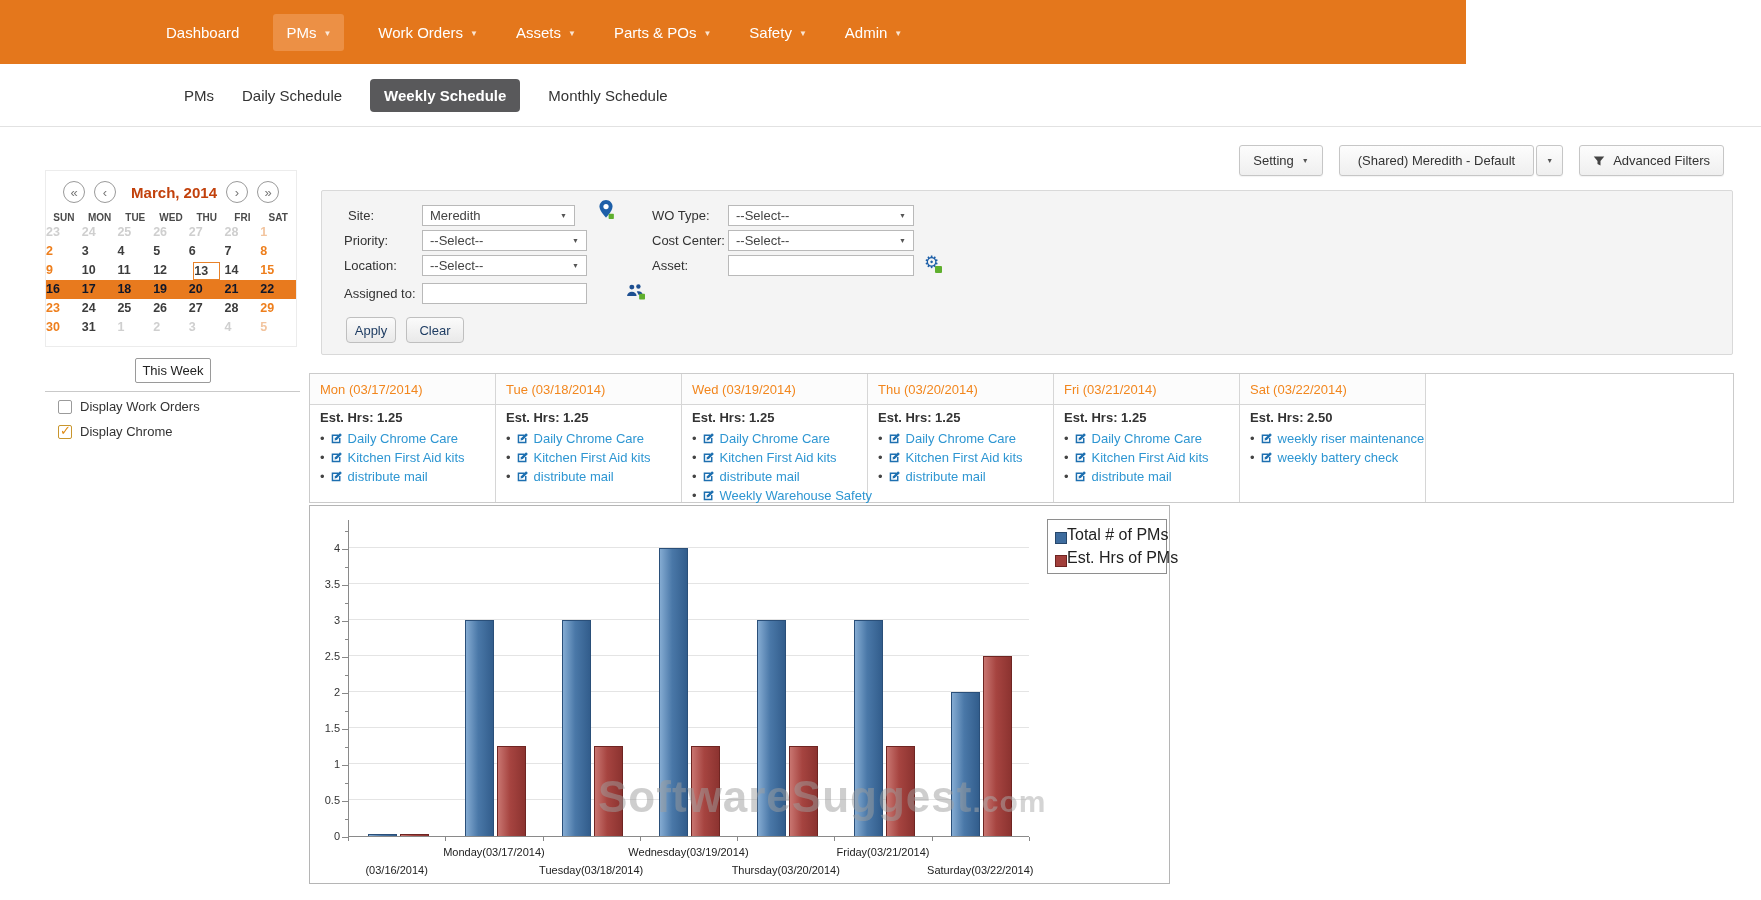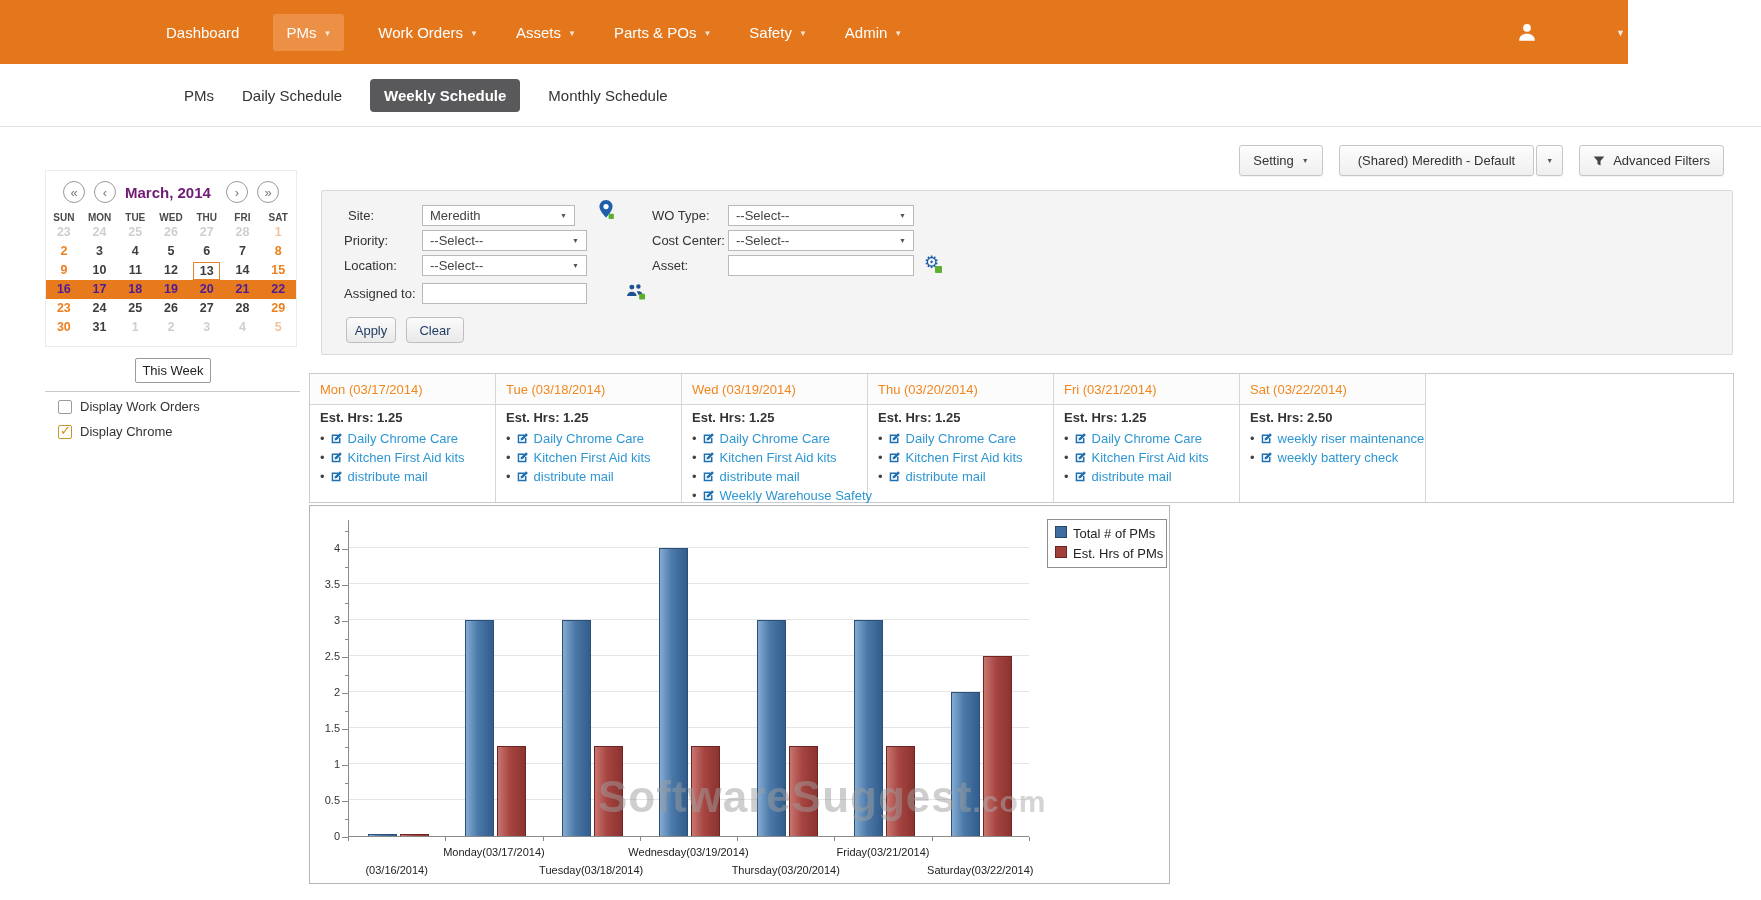--- a/index.html
+++ b/index.html
@@ -1,20 +1,20 @@
 <!DOCTYPE html>
 <html><head>
 <meta charset="utf-8">
 <style>
   *{box-sizing:border-box;margin:0;padding:0}
   html,body{width:1761px;height:900px}
   body{position:relative;overflow:hidden;background:#fff;font-family:"Liberation Sans","DejaVu Sans",sans-serif;-webkit-font-smoothing:antialiased}
 
   
-  .topnav{position:absolute;left:0;top:0;width:1628px;height:64px;background:#E4771C}
+  .topnav{position:absolute;left:0;top:0;width:1466px;height:64px;background:#E4771C}
   .nav-menu{display:flex;align-items:center;height:100%;padding-left:162px;gap:30px}
   .nav-item{display:flex;align-items:center;gap:7px;color:#fff;font-size:15px;cursor:pointer;padding:10px 4px;border-radius:3px;white-space:nowrap}
   .nav-item.active{background:#EC9045;padding:10px 13px}
   .nav-caret{font-size:8px;color:rgba(255,255,255,.8);margin-top:2px}
   .user-icon{position:absolute;left:1516px;top:21px;cursor:pointer}
   .topnav-caret{position:absolute;left:1616px;top:28px;font-size:9px;color:rgba(255,255,255,.85);cursor:pointer}
   .help{position:absolute;left:1700px;top:20px;color:#fff;font-size:20px;font-weight:bold;cursor:pointer}
 
   
   .subnav{position:absolute;left:0;top:64px;width:1761px;height:63px;background:#fff;border-bottom:1px solid #e2e2e2;display:flex;align-items:center;padding-left:184px;gap:28px}
@@ -25,25 +25,25 @@
   .toolbar{position:absolute;top:145px;right:37px;display:flex;gap:16px;height:31px}
   .btn{display:flex;align-items:center;gap:8px;padding:0 13px;background:linear-gradient(#fdfdfd,#efefef);border:1px solid #c6c6c6;border-radius:3px;font-size:13px;color:#333;cursor:pointer;white-space:nowrap;box-shadow:0 1px 1px rgba(0,0,0,.05)}
   .btn .caret{font-size:7px;color:#555}
   .combo{display:flex;gap:2px}
   .combo .caret-seg{padding:0 9px}
 
   
   .cal-card{position:absolute;left:45px;top:170px;width:252px;background:#fff;border:1px solid #ececec;padding-bottom:9px}
   .cal-nav{display:flex;align-items:center;justify-content:center;gap:9px;margin-top:10px}
   .cal-circle{width:22px;height:22px;border:1px solid #9a9a9a;border-radius:50%;display:flex;align-items:center;justify-content:center;color:#777;font-size:13px;line-height:1;cursor:pointer;background:#fff}
-  .cal-title{color:#701a75;font-size:15px;font-weight:bold;min-width:92px;text-align:left}
+  .cal-title{color:#c2410c;font-size:15px;font-weight:bold;min-width:92px;text-align:right}
   .cal-head{display:grid;grid-template-columns:repeat(7,1fr);margin-top:9px;text-align:center;font-size:10px;font-weight:bold;color:#4a4a4a}
-  .cal-row{display:grid;grid-template-columns:repeat(7,1fr);height:19px;align-items:center;text-align:center;font-size:12.5px;font-weight:bold;color:#3d3d3d}
+  .cal-row{display:grid;grid-template-columns:repeat(7,1fr);height:19px;align-items:center;font-size:12.5px;font-weight:bold;color:#3d3d3d}
   .cal-row.selected{background:#E87A1E}
-  .cal-row.selected .cal-day{color:#4c1d95}
+  .cal-row.selected .cal-day{color:#0f172a}
   .cal-day{line-height:19px;cursor:pointer}
   .cal-day.wk{color:#EE7F1D}
   .cal-day.muted{color:#cfcfcf}
   .cal-day.muted-wk{color:#F2C49E}
   .cal-day.today{justify-self:center;width:27px;height:18px;line-height:16px;border:1px solid #E8822A;background:#fff}
   .this-week{position:absolute;left:135px;top:358px;width:76px;height:25px;border:1px solid #9a9a9a;border-radius:2px;background:#fff;font-size:13px;font-weight:normal;color:#222;display:flex;align-items:center;justify-content:center;cursor:pointer}
   .sidebar-divider{position:absolute;left:45px;top:391px;width:255px;border-top:1px solid #c9c9c9}
   .opt-row{position:absolute;left:58px;display:flex;align-items:center;gap:8px;font-size:13px;color:#333}
   .checkbox{width:14px;height:14px;border:1px solid #9b9b9b;border-radius:2px;background:#fff;position:relative;cursor:pointer;flex:none}
   .checkbox.checked{border-color:#C9962E}
@@ -75,21 +75,21 @@
   .chart-card{position:absolute;left:309px;top:505px;width:861px;height:379px;border:1px solid #b5b5b5;background:#fff}
   .plot{position:absolute;left:38px;top:14px;width:681px;height:317px;border-left:1px solid #8a8a8a;border-bottom:1px solid #8a8a8a}
   .gridline{position:absolute;left:0;width:100%;height:1px;background:#e4e4e4}
   .bar{position:absolute;bottom:0;width:29px}
   .bar.blue{background:linear-gradient(90deg,#84ABD2,#4A78A8 45%,#325D8C);border:1px solid #2A4F79;border-bottom:none}
   .bar.red{background:linear-gradient(90deg,#C87570,#A64440 45%,#8C3330);border:1px solid #6F2522;border-bottom:none}
   .ylab{position:absolute;left:0;width:30px;text-align:right;font-size:11px;color:#333}
   .tick{position:absolute;background:#888}
   .xlab{position:absolute;font-size:11px;color:#222;transform:translateX(-50%);white-space:nowrap}
   .legend{position:absolute;left:737px;top:13px;width:120px;border:1px solid #8e8e8e;background:#fff;padding:6px 7px;display:flex;flex-direction:column;gap:5px}
-  .leg-row{display:flex;align-items:flex-start;gap:6px;font-size:13px;color:#222;white-space:nowrap}
+  .leg-row{display:flex;align-items:flex-end;font-size:16px;color:#222;white-space:nowrap}
   .swatch{width:12px;height:12px;border:1px solid;flex:none}
   .swatch.blue{background:#3E6C9E;border-color:#27476B}
   .swatch.red{background:#A23F3B;border-color:#6E2422}
 
   
   .watermark{position:absolute;left:598px;top:772px;font-size:44px;font-weight:bold;color:#9e9e9e;opacity:.5;letter-spacing:1px;z-index:5;pointer-events:none;white-space:nowrap}
   .watermark .wm-suffix{font-size:30px;color:#ababab}
 </style>
 </head>
 <body>

